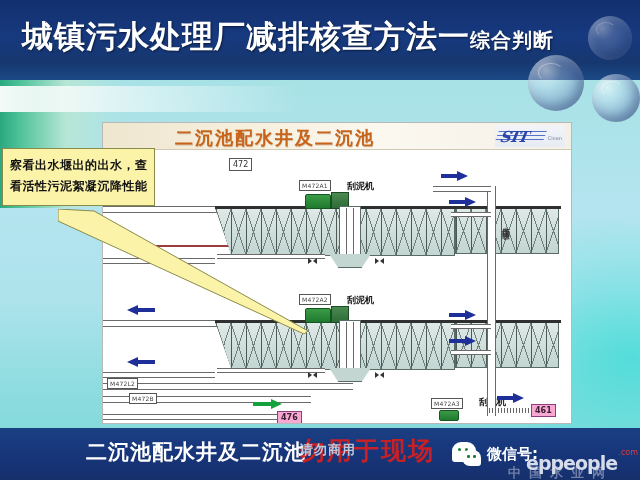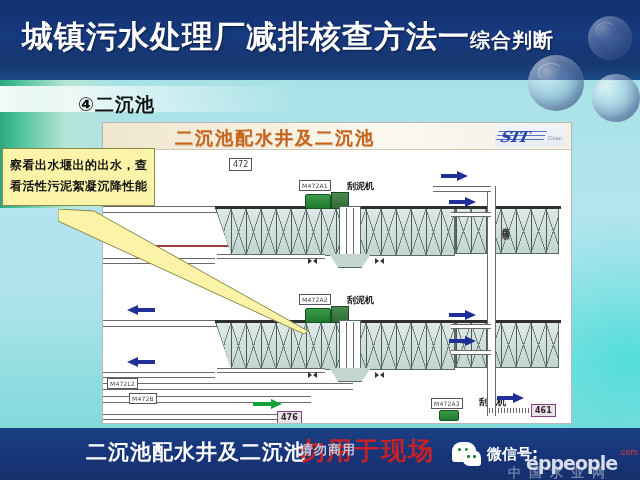--- a/index.html
+++ b/index.html
@@ -225,21 +225,21 @@
     font-size: 6px;
     color: #444;
     padding: 0 2px;
     line-height: 9px;
     height: 9px;
     letter-spacing: .2px;
     white-space: nowrap;
   }
   .tag-pink {
     position: absolute;
-    background: #e5e5e5;
+    background: #f9a8d4;
     border: 1px solid #8a3f7c;
     font-size: 8px;
     font-weight: bold;
     color: #3a2030;
     padding: 0 3px;
     line-height: 11px;
     height: 11px;
     white-space: nowrap;
   }
   .tag-plain {
@@ -523,21 +523,20 @@
 
   <div class="titlebar">
     <div class="title-text">
       <span>城镇污水处理厂减排核查方法一</span><span class="title-sub">综合判断</span>
     </div>
   </div>
   <div class="sphere sphere-c"></div>
   <div class="sphere sphere-a"></div>
   <div class="sphere sphere-b"></div>
 
-  <div class="section-heading">④二沉池</div>
 
   <div class="diagram">
 
     <div class="diagram-header">
       <div class="diagram-title">二沉池配水井及二沉池</div>
       <div class="logo-box">
         <div class="logo-strokes"></div>
         <div class="logo-mark">STT</div>
         <div class="logo-sub">Clean</div>
       </div>

